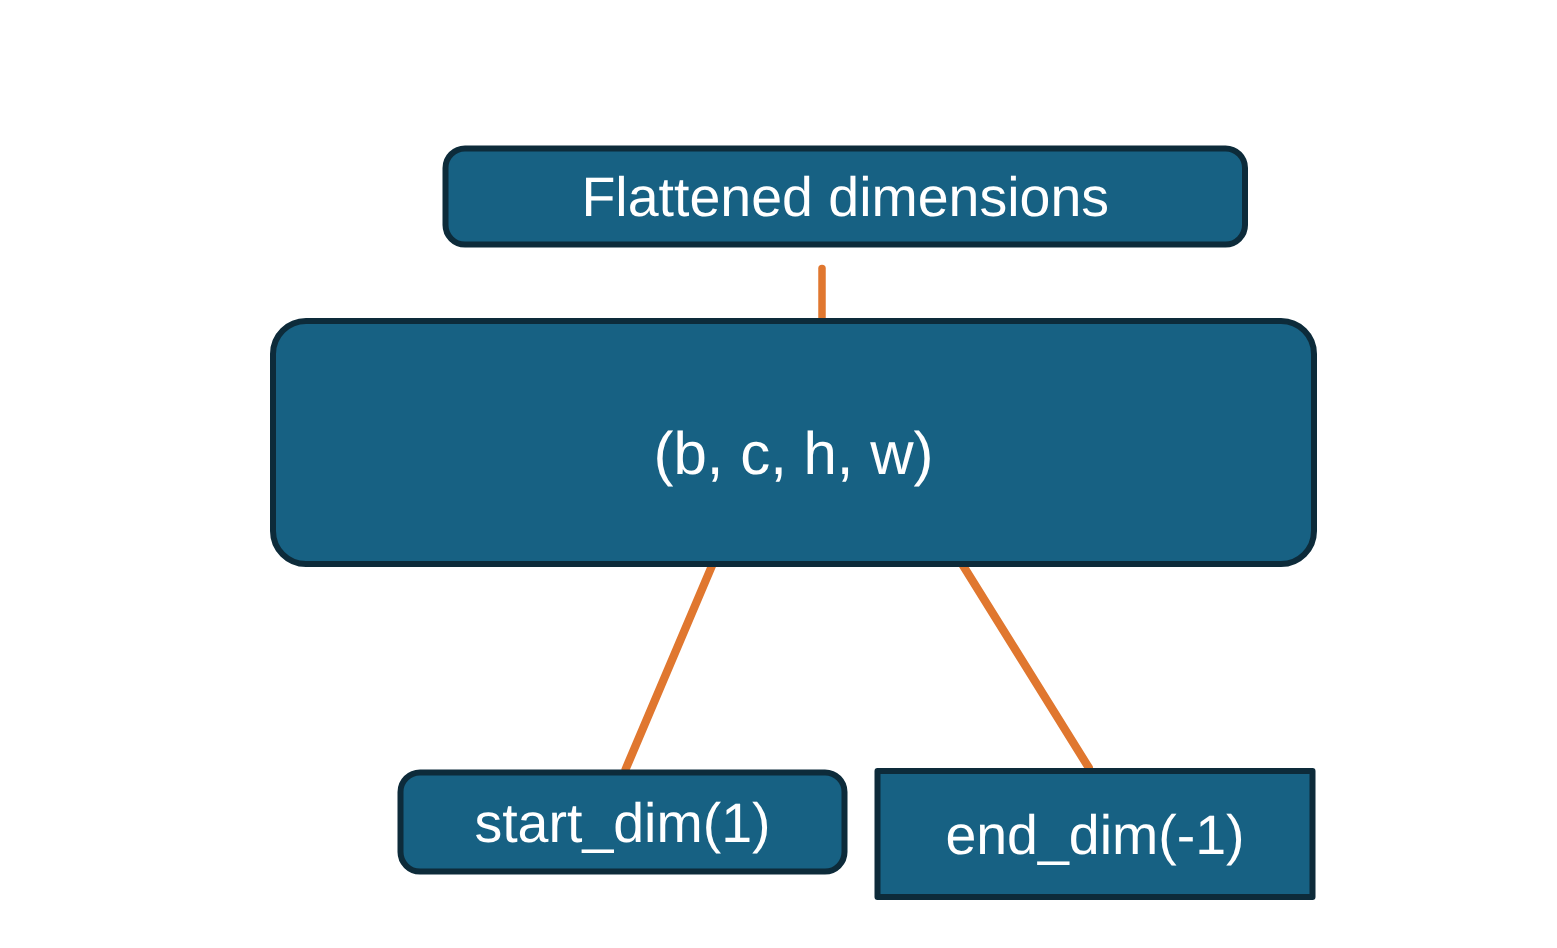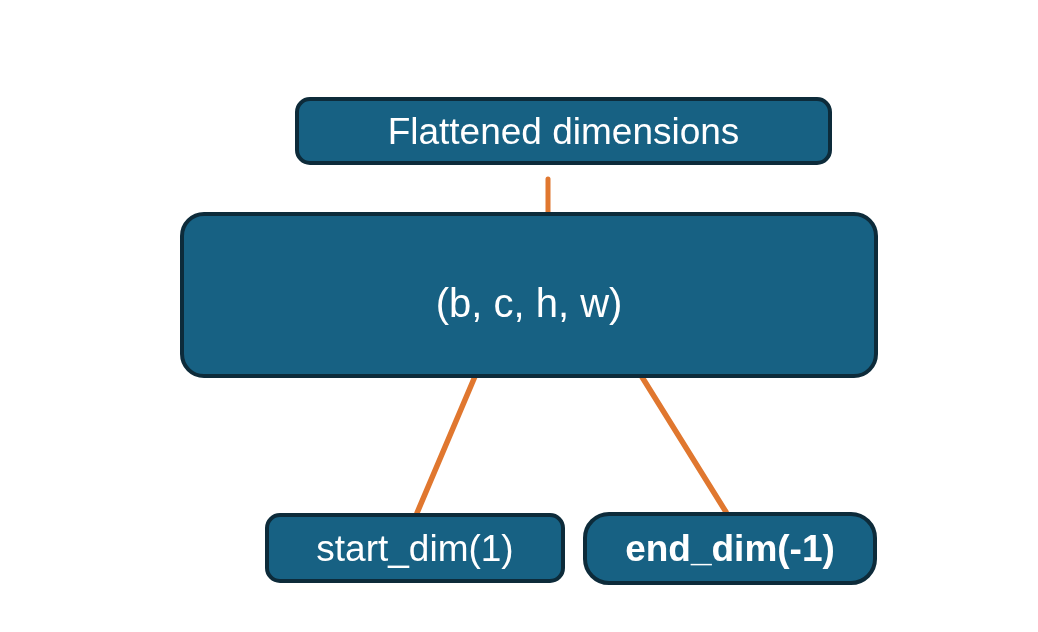--- a/index.html
+++ b/index.html
@@ -54,24 +54,23 @@
   }
   .main-box span { transform: translateY(8px); }
   .bl-box {
     left: 265px; top: 513px;
     width: 300px; height: 70px;
     border-radius: 15px;
     font-size: 37px;
   }
   .br-box {
     left: 583px; top: 512px;
-    width: 294px; height: 73px;
-    border-radius: 26px;
+    width: 294px; height: 88px;
+    border-radius: 2px;
     font-size: 37px;
-    font-weight: bold;
   }
   .orange-line {
     fill: none;
     stroke: var(--arrow-orange);
     stroke-linecap: round;
     stroke-linejoin: round;
   }
   .brace-line { stroke-width: 5; }
   .arrow-line { stroke-width: 5.5; }
   .arrowhead-fill { fill: var(--arrow-orange); }

